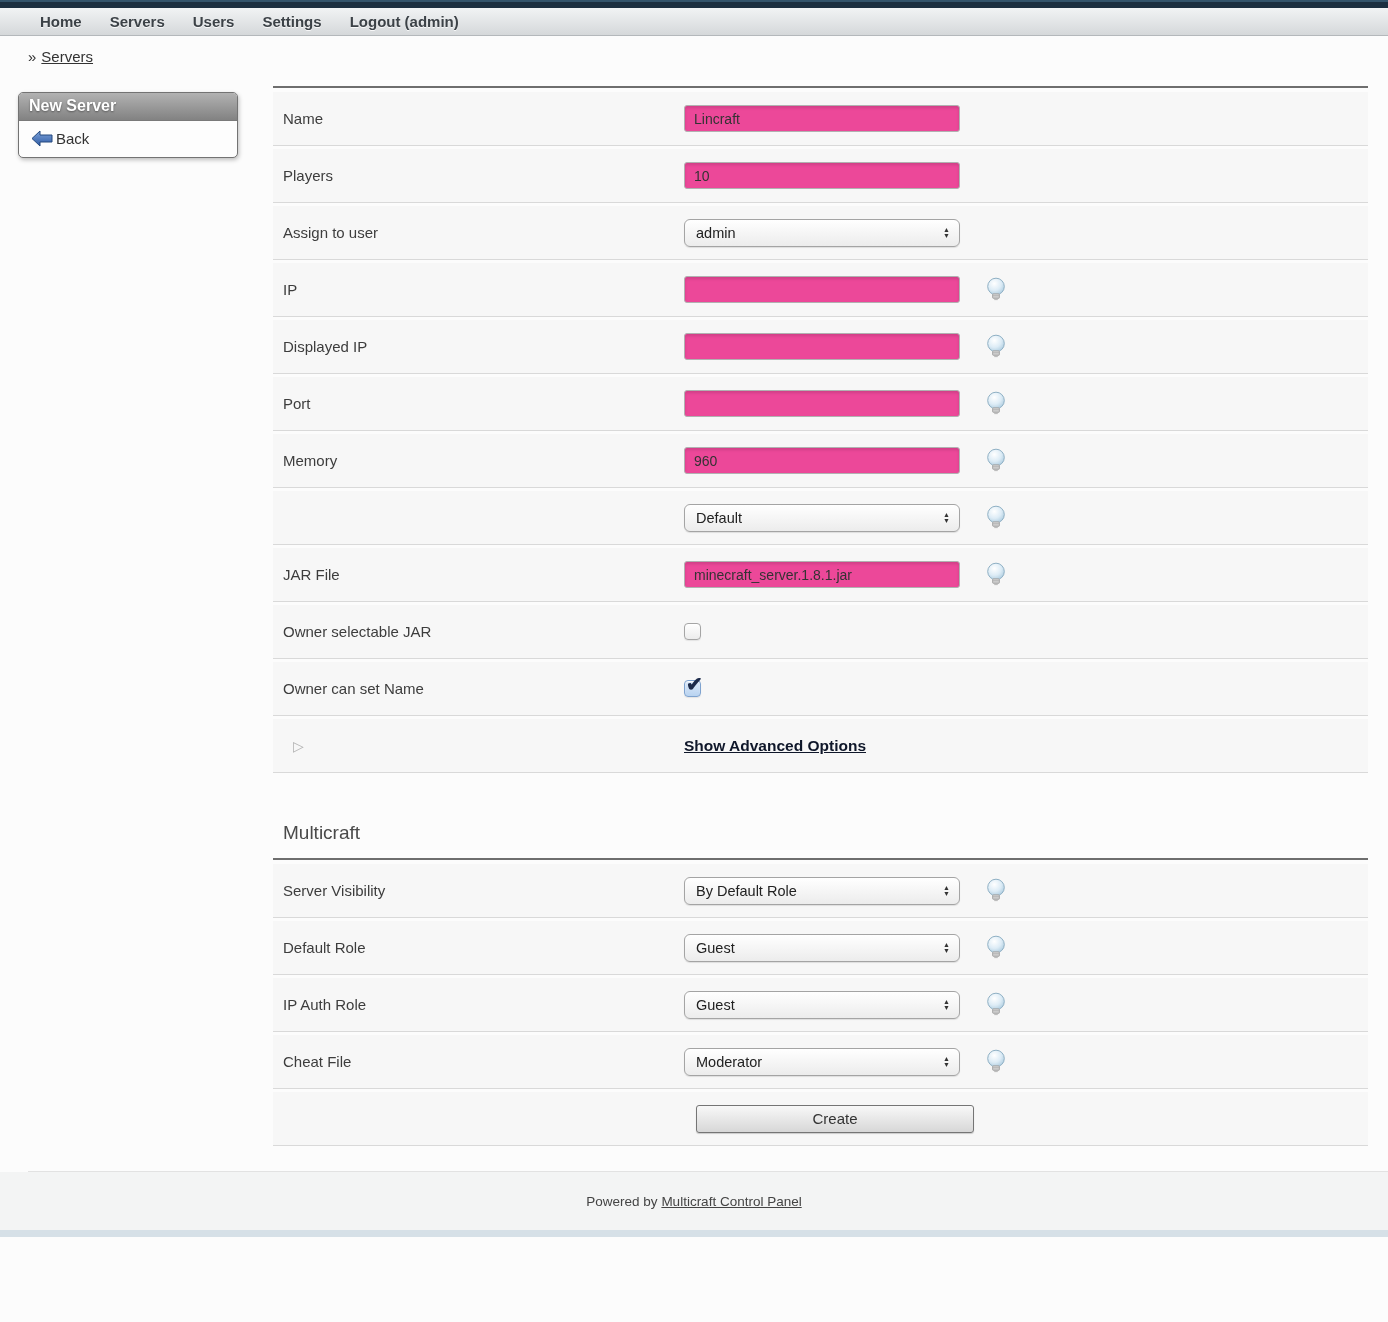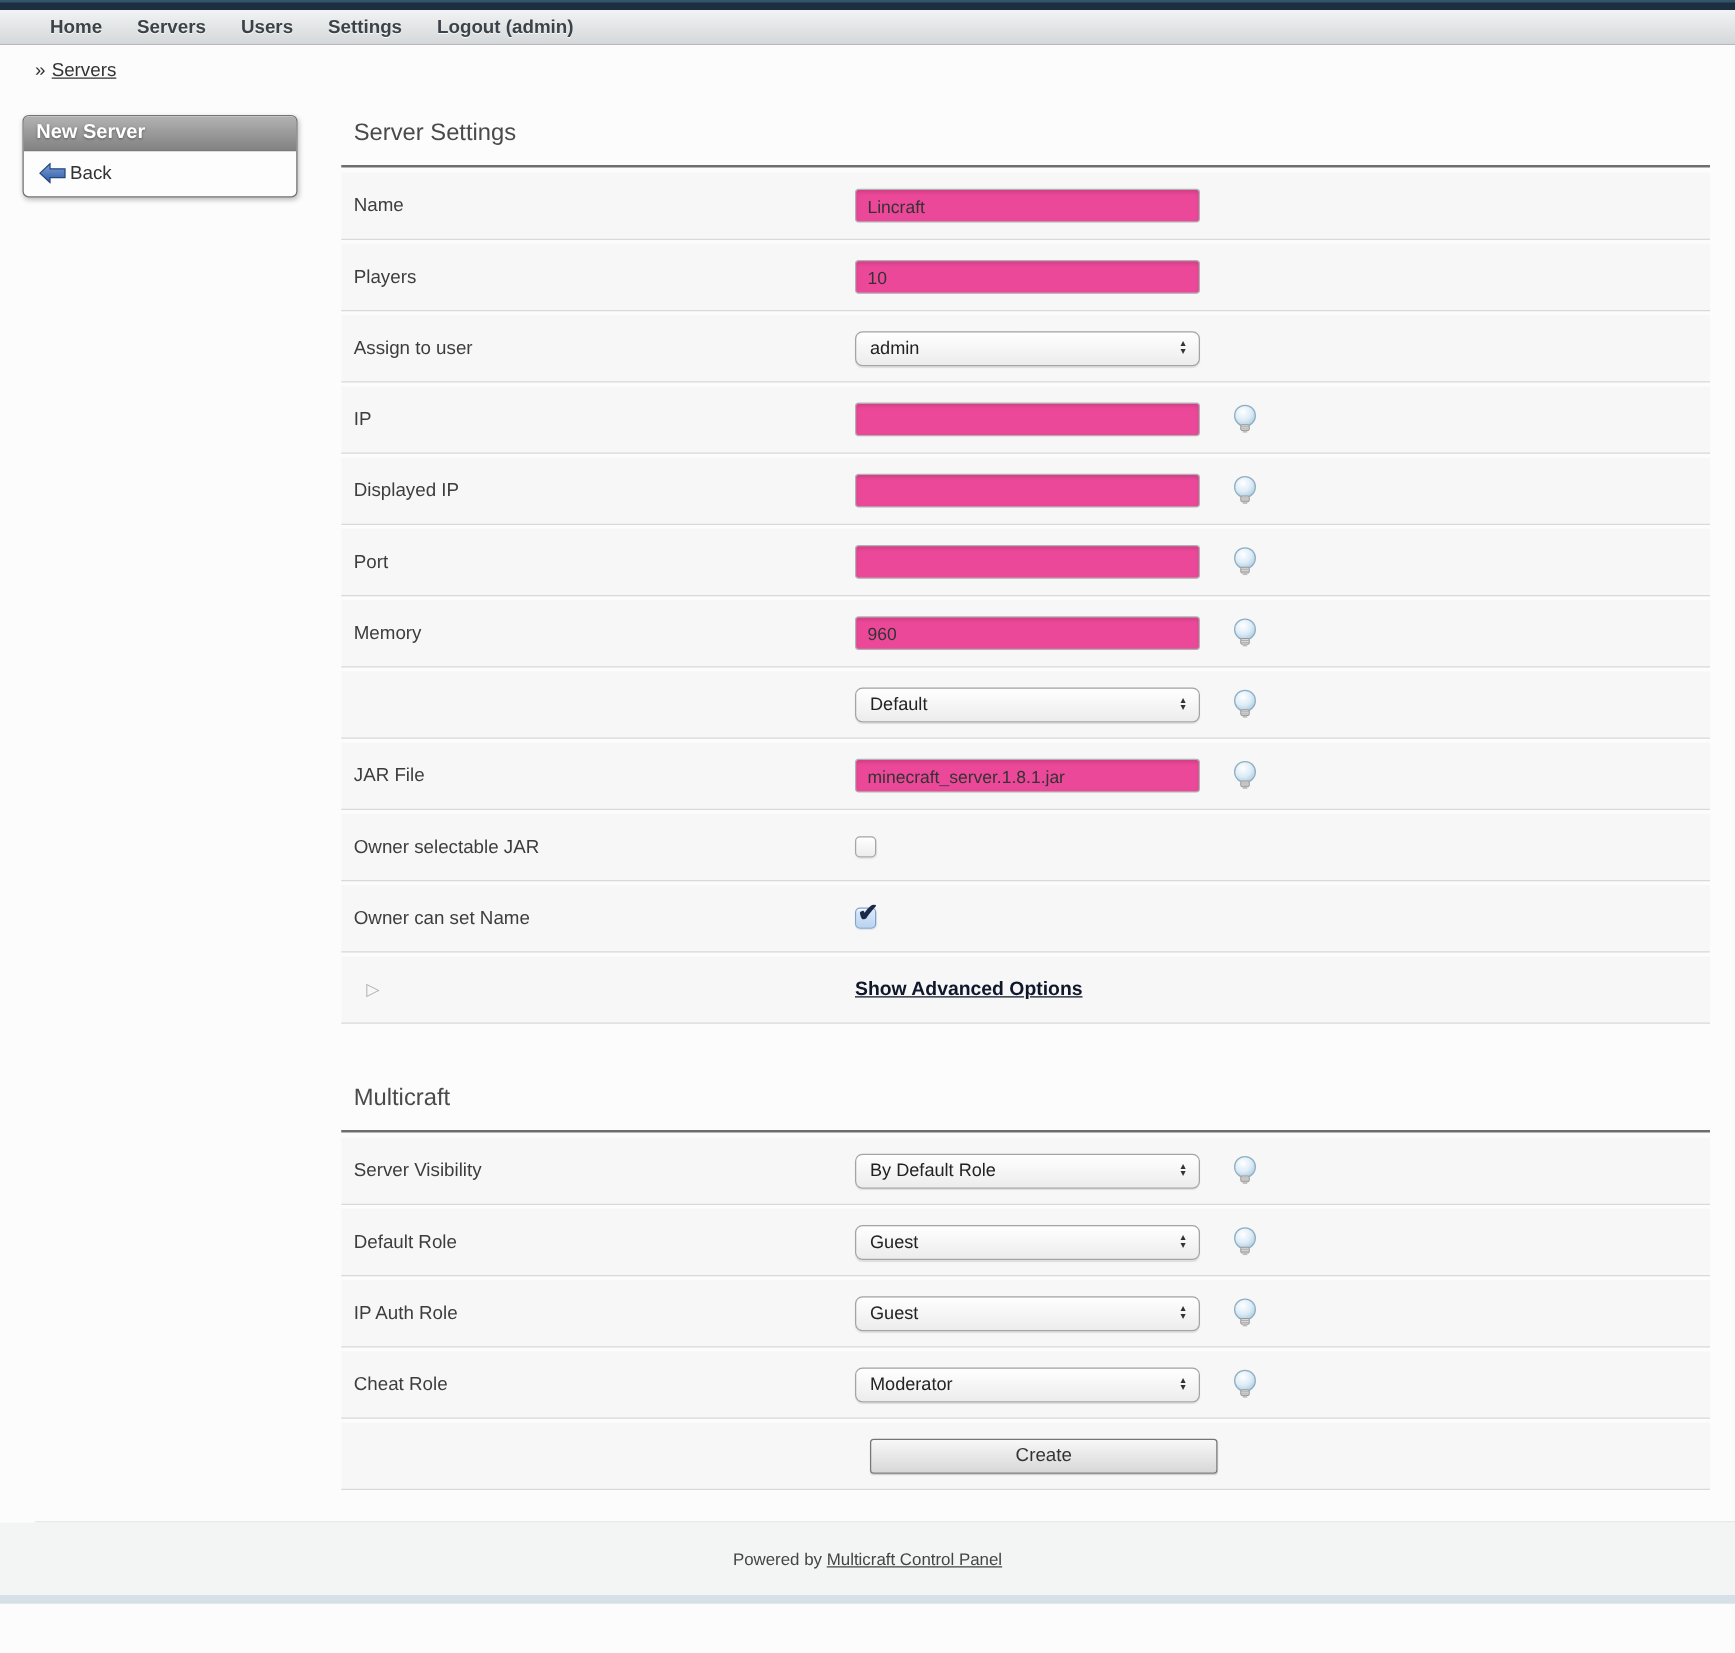--- a/index.html
+++ b/index.html
@@ -149,21 +149,20 @@
             </defs>
             <path d="M9 1 L1 8.5 L9 16 L9 12 H21 V5 H9 Z" fill="url(#arrowGrad)" stroke="#24497e" stroke-width="1"></path>
           </svg>
         </span>
         <span>Back</span>
       </div>
     </div>
   </div>
 
   <div class="content">
-    <div class="section-title">Server Settings</div>
     <hr class="section-rule">
     <div class="rows" id="server-settings-rows">
         <div class="row">
           <div class="row-label">Name</div>
           <div class="row-field">
             <input class="text-input" type="text" value="Lincraft" style="">
           </div>
         </div>
         <div class="row">
           <div class="row-label">Players</div>
@@ -423,21 +422,21 @@
                 <circle cx="11" cy="9.5" r="8.3" fill="url(#bulbGrad)" stroke="#8fb0c4" stroke-width="1"></circle>
                 <rect x="7.6" y="16.8" width="6.8" height="4.6" rx="1" fill="#d8d8d8" stroke="#999" stroke-width="0.8"></rect>
                 <line x1="7.6" y1="18.4" x2="14.4" y2="18.4" stroke="#aaa" stroke-width="0.7"></line>
                 <line x1="7.6" y1="20.1" x2="14.4" y2="20.1" stroke="#aaa" stroke-width="0.7"></line>
                 <rect x="9.2" y="21.6" width="3.6" height="1.5" fill="#bdbdbd"></rect>
               </svg>
             </span>
           </div>
         </div>
         <div class="row">
-          <div class="row-label">Cheat Role</div>
+          <div class="row-label">Cheat File</div>
           <div class="row-field">
             <div class="select">
               <span>Moderator</span>
               <span class="select-arrows">
                 <span>▲</span>
                 <span>▼</span>
               </span>
             </div>
             <span class="bulb">
               <svg width="22" height="25" viewBox="0 0 22 25">

